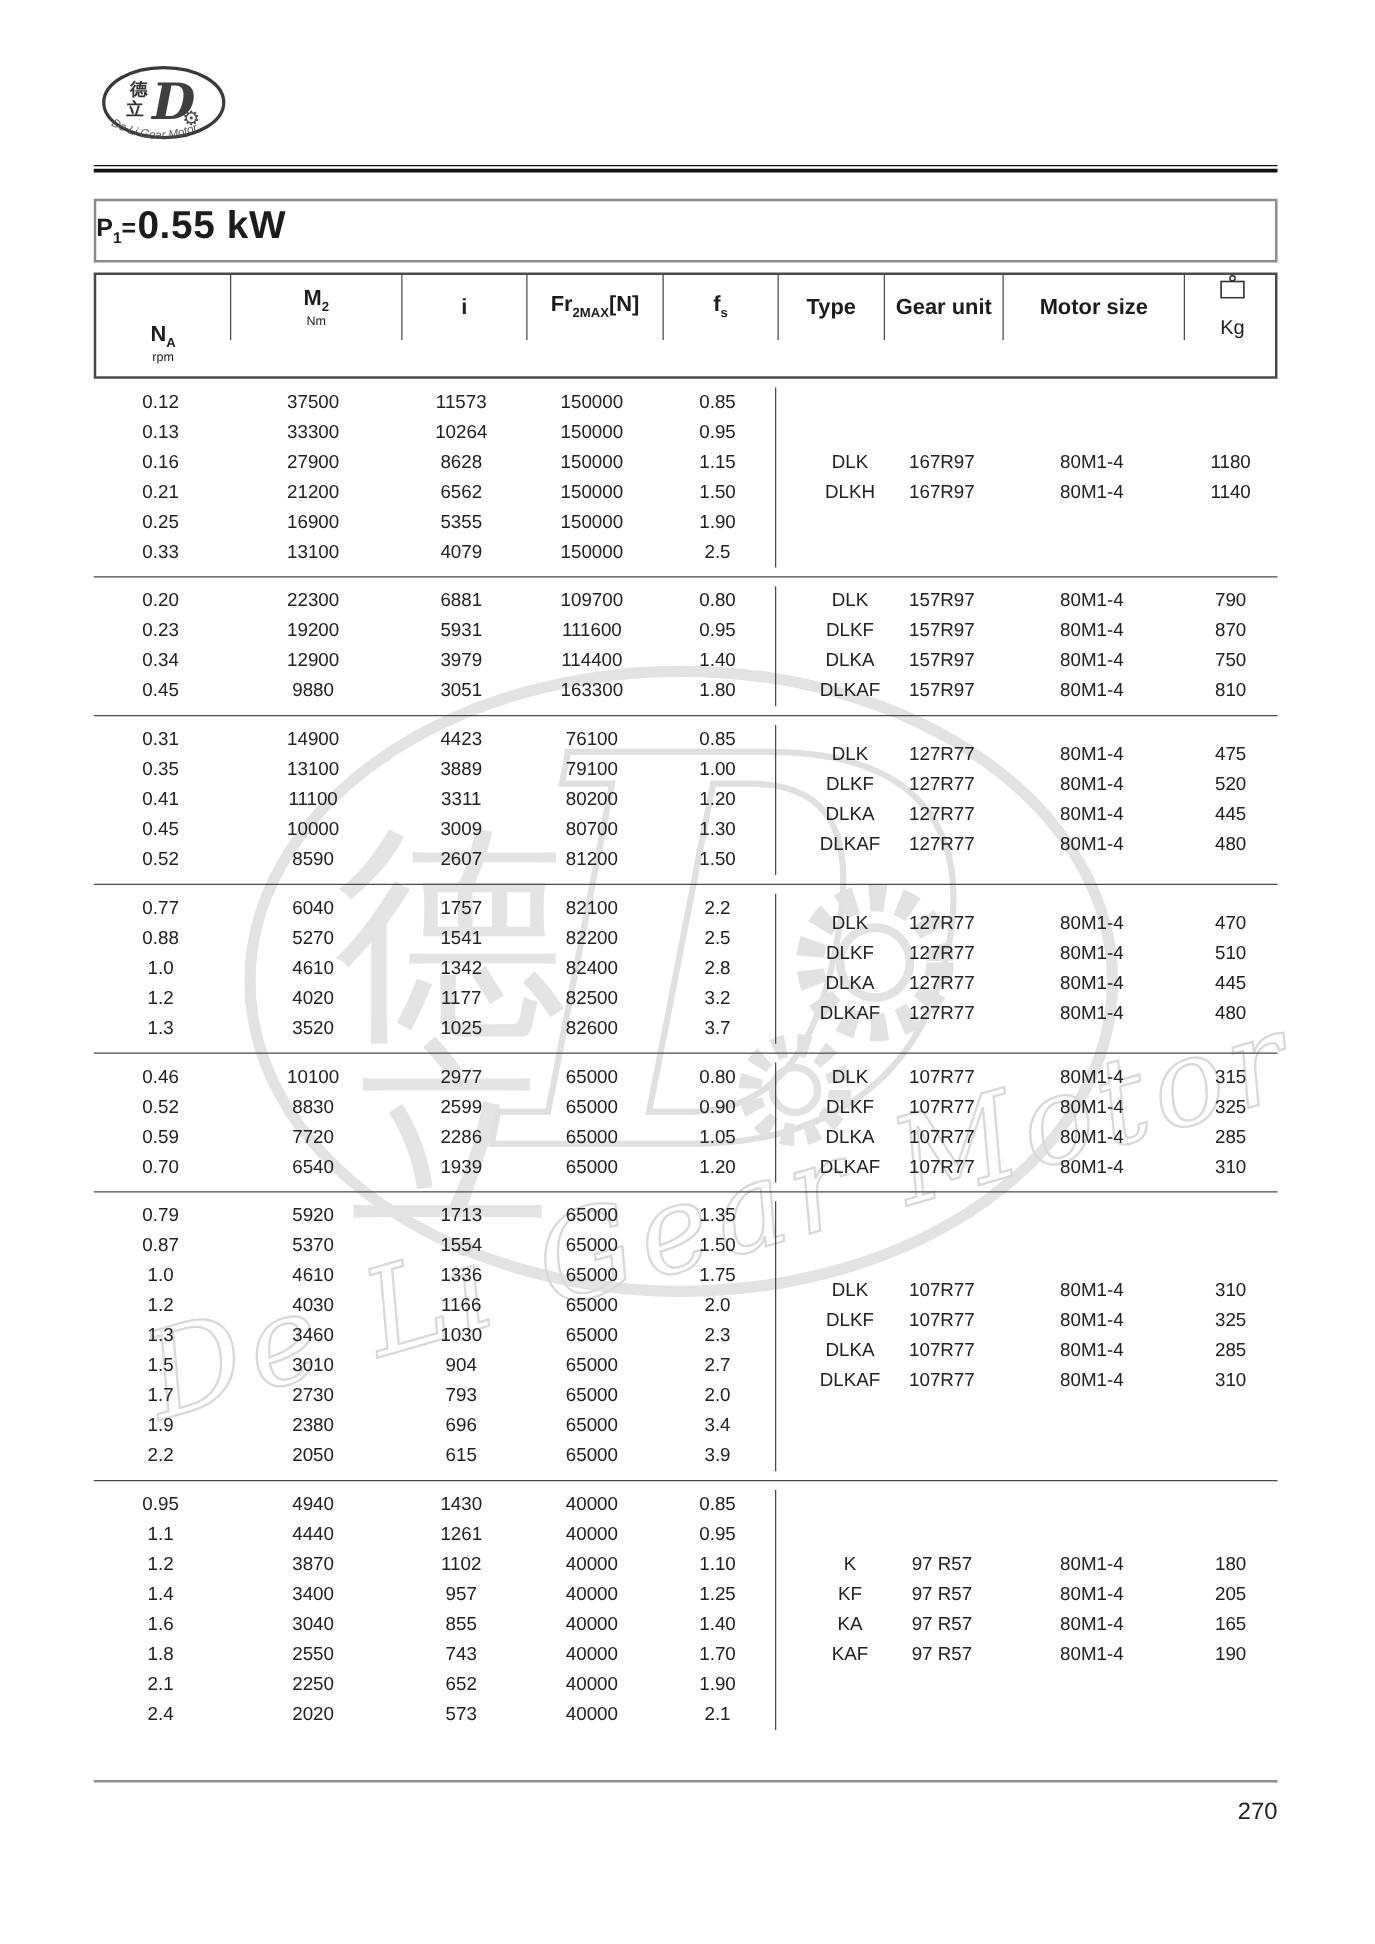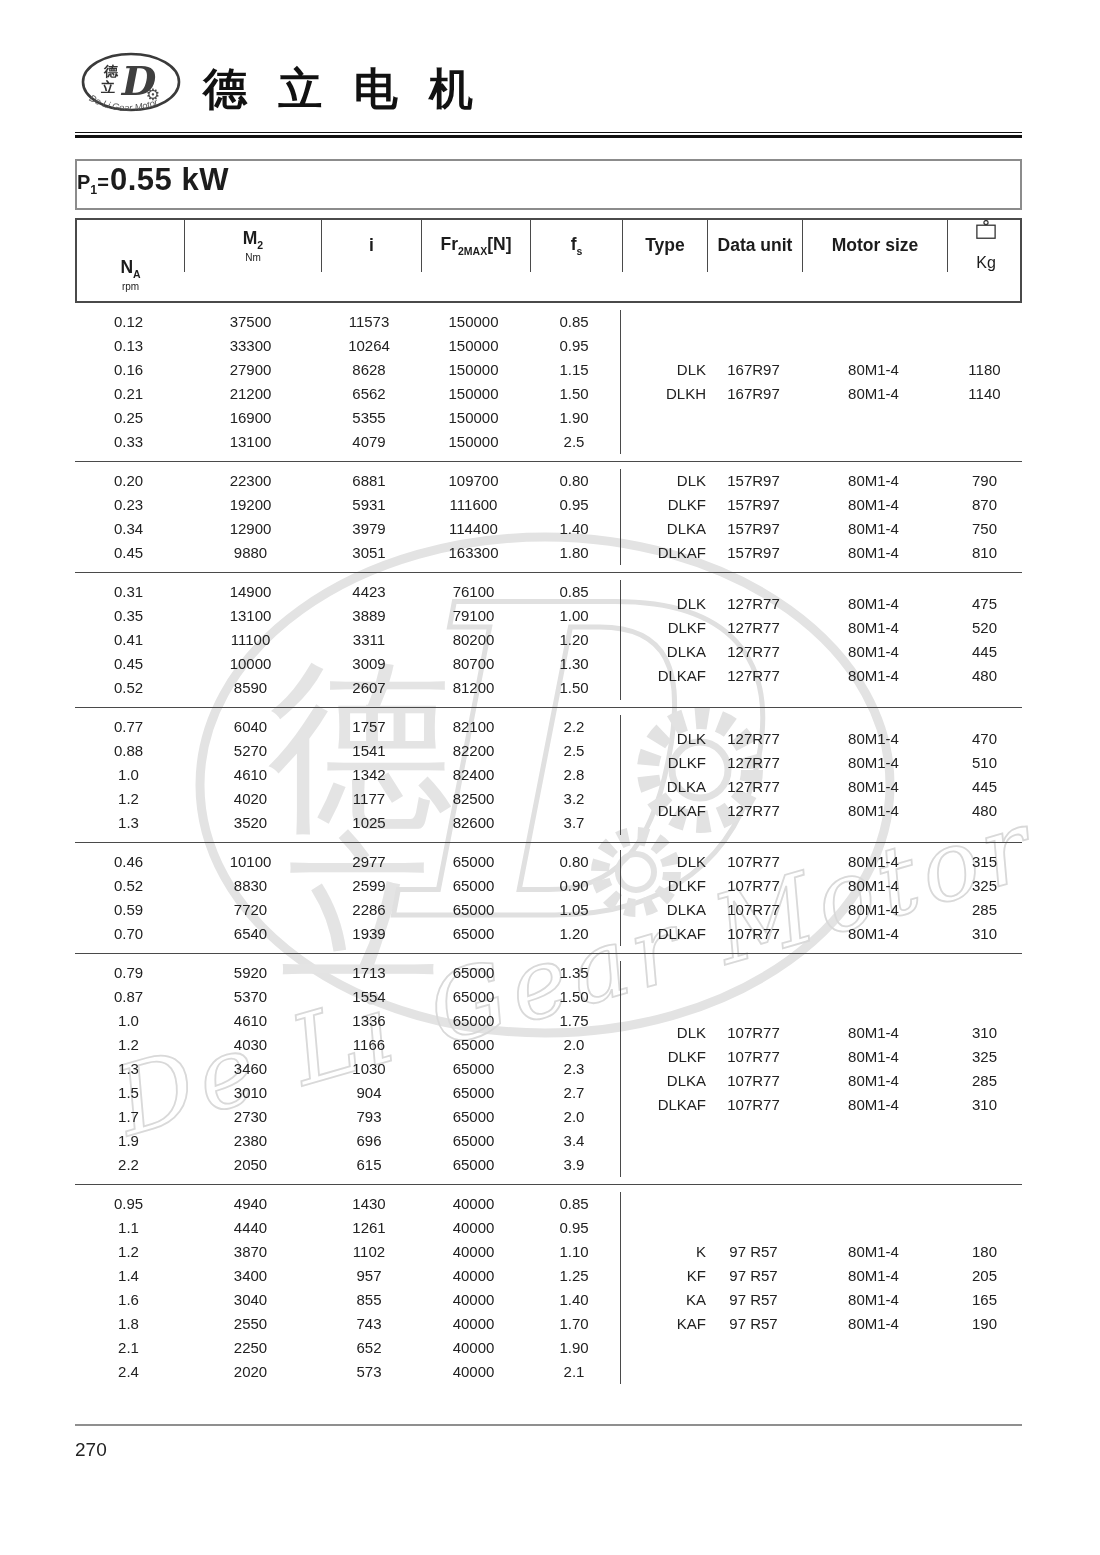--- a/index.html
+++ b/index.html
@@ -56,25 +56,25 @@
 
   
   .tbody{}
   .group{display:flex;align-items:stretch;border-bottom:1px solid #4a4a4a;padding:7px 0;}
   .group:last-child{border-bottom:none;}
   .left-rows{width:545px;}
   .drow{display:grid;grid-template-columns:107px 137px 100px 109px 92px;height:24px;line-height:24px;}
   .cell{text-align:center;font-size:15px;color:#222;}
   .right-rows{width:402px;border-left:1.5px solid #4a4a4a;display:flex;flex-direction:column;justify-content:center;}
   .rrow{display:grid;grid-template-columns:85px 95px 145px 77px;height:24px;line-height:24px;}
-  .rrow .cell.type{text-align:right;padding-left:33px;}
+  .rrow .cell.type{text-align:center;padding-left:33px;}
 
   
   .footer-line{margin-top:33px;border-top:2.5px solid #8f8f8f;}
-  .page-num{text-align:left;margin-top:13px;font-size:19px;color:#222;}
+  .page-num{text-align:right;margin-top:13px;font-size:19px;color:#222;}
 </style>
 </head>
 <body>
 
 <svg class="watermark" width="1100" height="1555" viewBox="0 0 1100 1555">
   <ellipse cx="545" cy="785" rx="345" ry="248" fill="none" stroke="#e3e3e3" stroke-width="9"></ellipse>
   <text x="360" y="810" font-size="185" fill="#e4e4e4" text-anchor="middle" font-family="DejaVu Serif, serif">德</text>
   <text x="360" y="965" font-size="160" fill="#e4e4e4" text-anchor="middle" font-family="DejaVu Serif, serif">立</text>
   <text x="590" y="915" font-size="430" font-weight="bold" font-style="italic" fill="none" stroke="#e0e0e0" stroke-width="5" text-anchor="middle" font-family="DejaVu Serif, serif">D</text>
   <g>
@@ -93,21 +93,20 @@
       <ellipse cx="56" cy="32" rx="48" ry="28" fill="none" stroke="#3a3a3a" stroke-width="2.6"></ellipse>
       <text x="36" y="26" font-size="14" font-weight="bold" fill="#333" text-anchor="middle">德</text>
       <text x="33" y="42" font-size="14" font-weight="bold" fill="#333" text-anchor="middle">立</text>
       <text x="64" y="45" font-size="40" font-weight="bold" font-style="italic" fill="#3f3f3f" text-anchor="middle" font-family="DejaVu Serif, serif">D</text>
       <text x="78" y="50" font-size="16" fill="#4a4a4a" text-anchor="middle">⚙</text>
       <path id="logo-arc" d="M 10 48 Q 56 76 102 44" fill="none" stroke="none"></path>
       <text font-size="9.5" font-style="italic" fill="#555">
         <textPath href="#logo-arc" startOffset="4">De Li Gear Motor</textPath>
       </text>
     </svg>
-    <div class="brand">德 立 电 机</div>
   </div>
 
   <div class="rule-double"></div>
 
 
   <div class="power-box">
     <span class="p"><span>P</span><sub>1</sub><span>=</span></span>
       <span class="val">0.55 kW</span>
   </div>
 
@@ -126,21 +125,21 @@
     <div class="th">
       <span><span>Fr</span><sub>2MAX</sub><span>[N]</span></span>
     </div>
     <div class="th">
       <span><span>f</span><sub>s</sub></span>
     </div>
     <div class="th">
       <span>Type</span>
     </div>
     <div class="th">
-      <span>Data unit</span>
+      <span>Gear unit</span>
     </div>
     <div class="th">
       <span>Motor size</span>
     </div>
     <div class="th kg-cell">
       <svg class="weight-icon" width="26" height="22" viewBox="0 0 26 22">
         <circle cx="13" cy="3" r="2.4" fill="none" stroke="#333" stroke-width="1.4"></circle>
         <rect x="2.5" y="6" width="21" height="15" fill="none" stroke="#333" stroke-width="1.5"></rect>
       </svg>
       <span class="unit">Kg</span>

